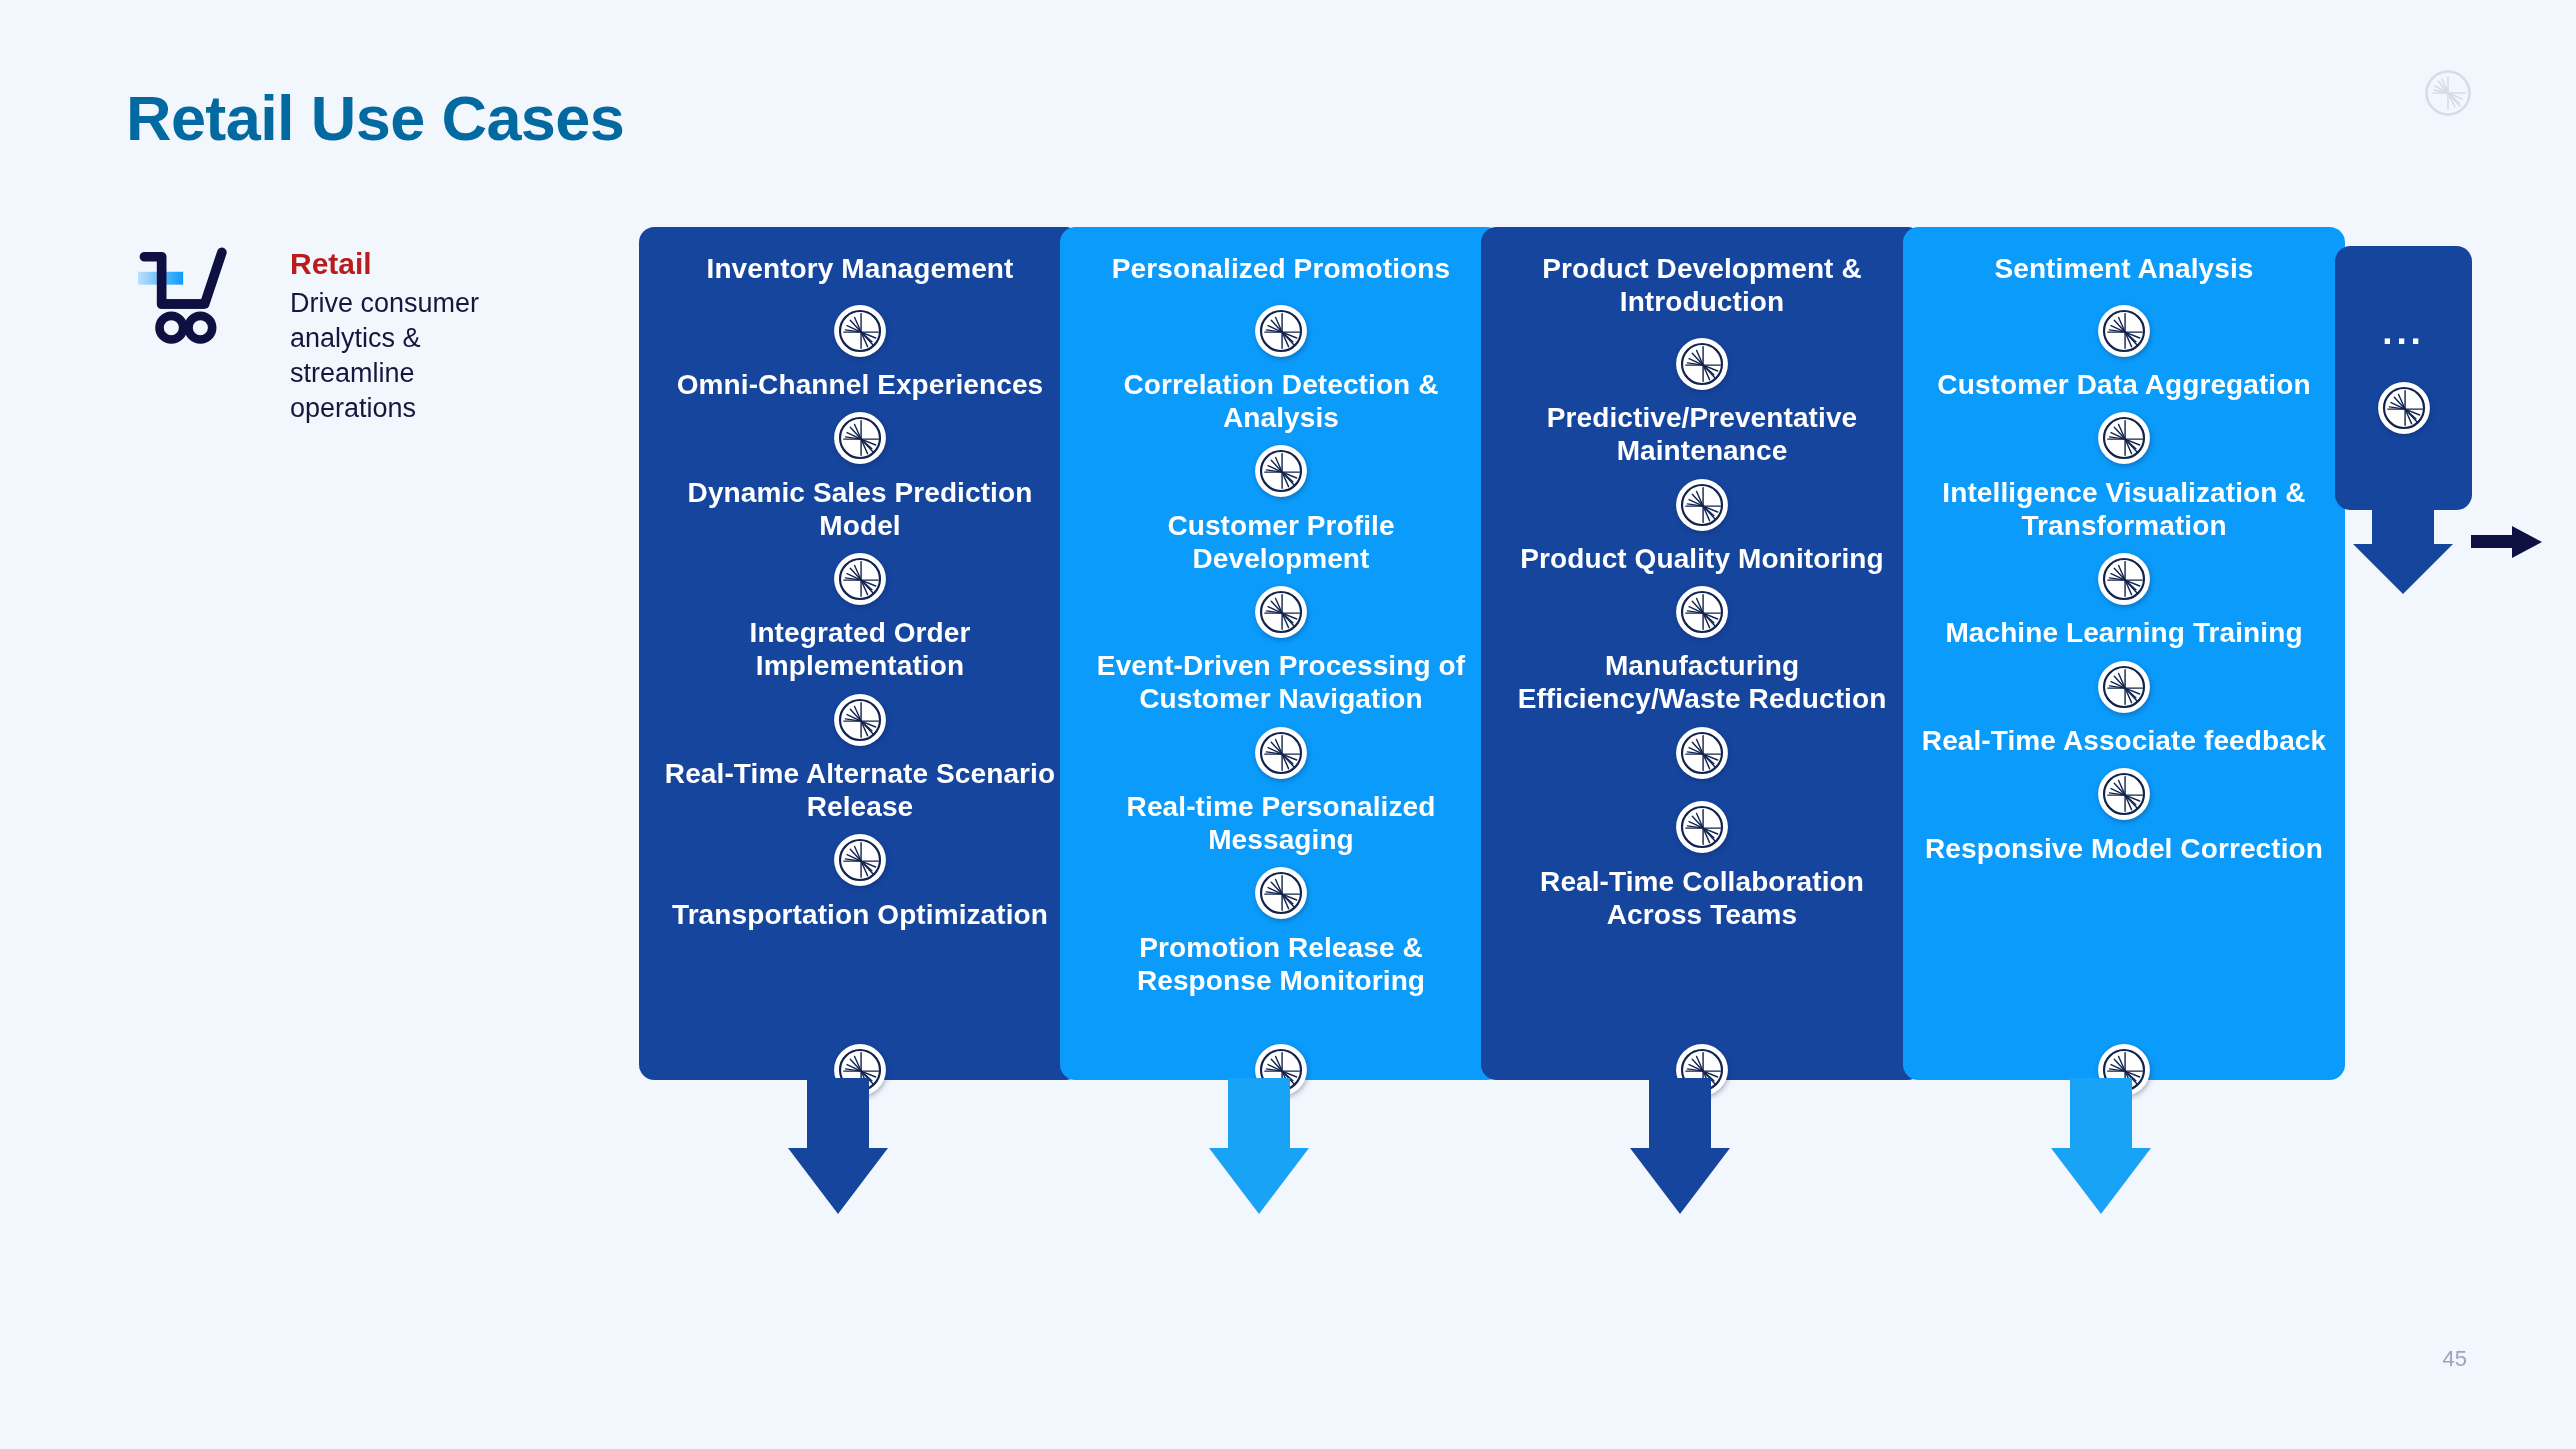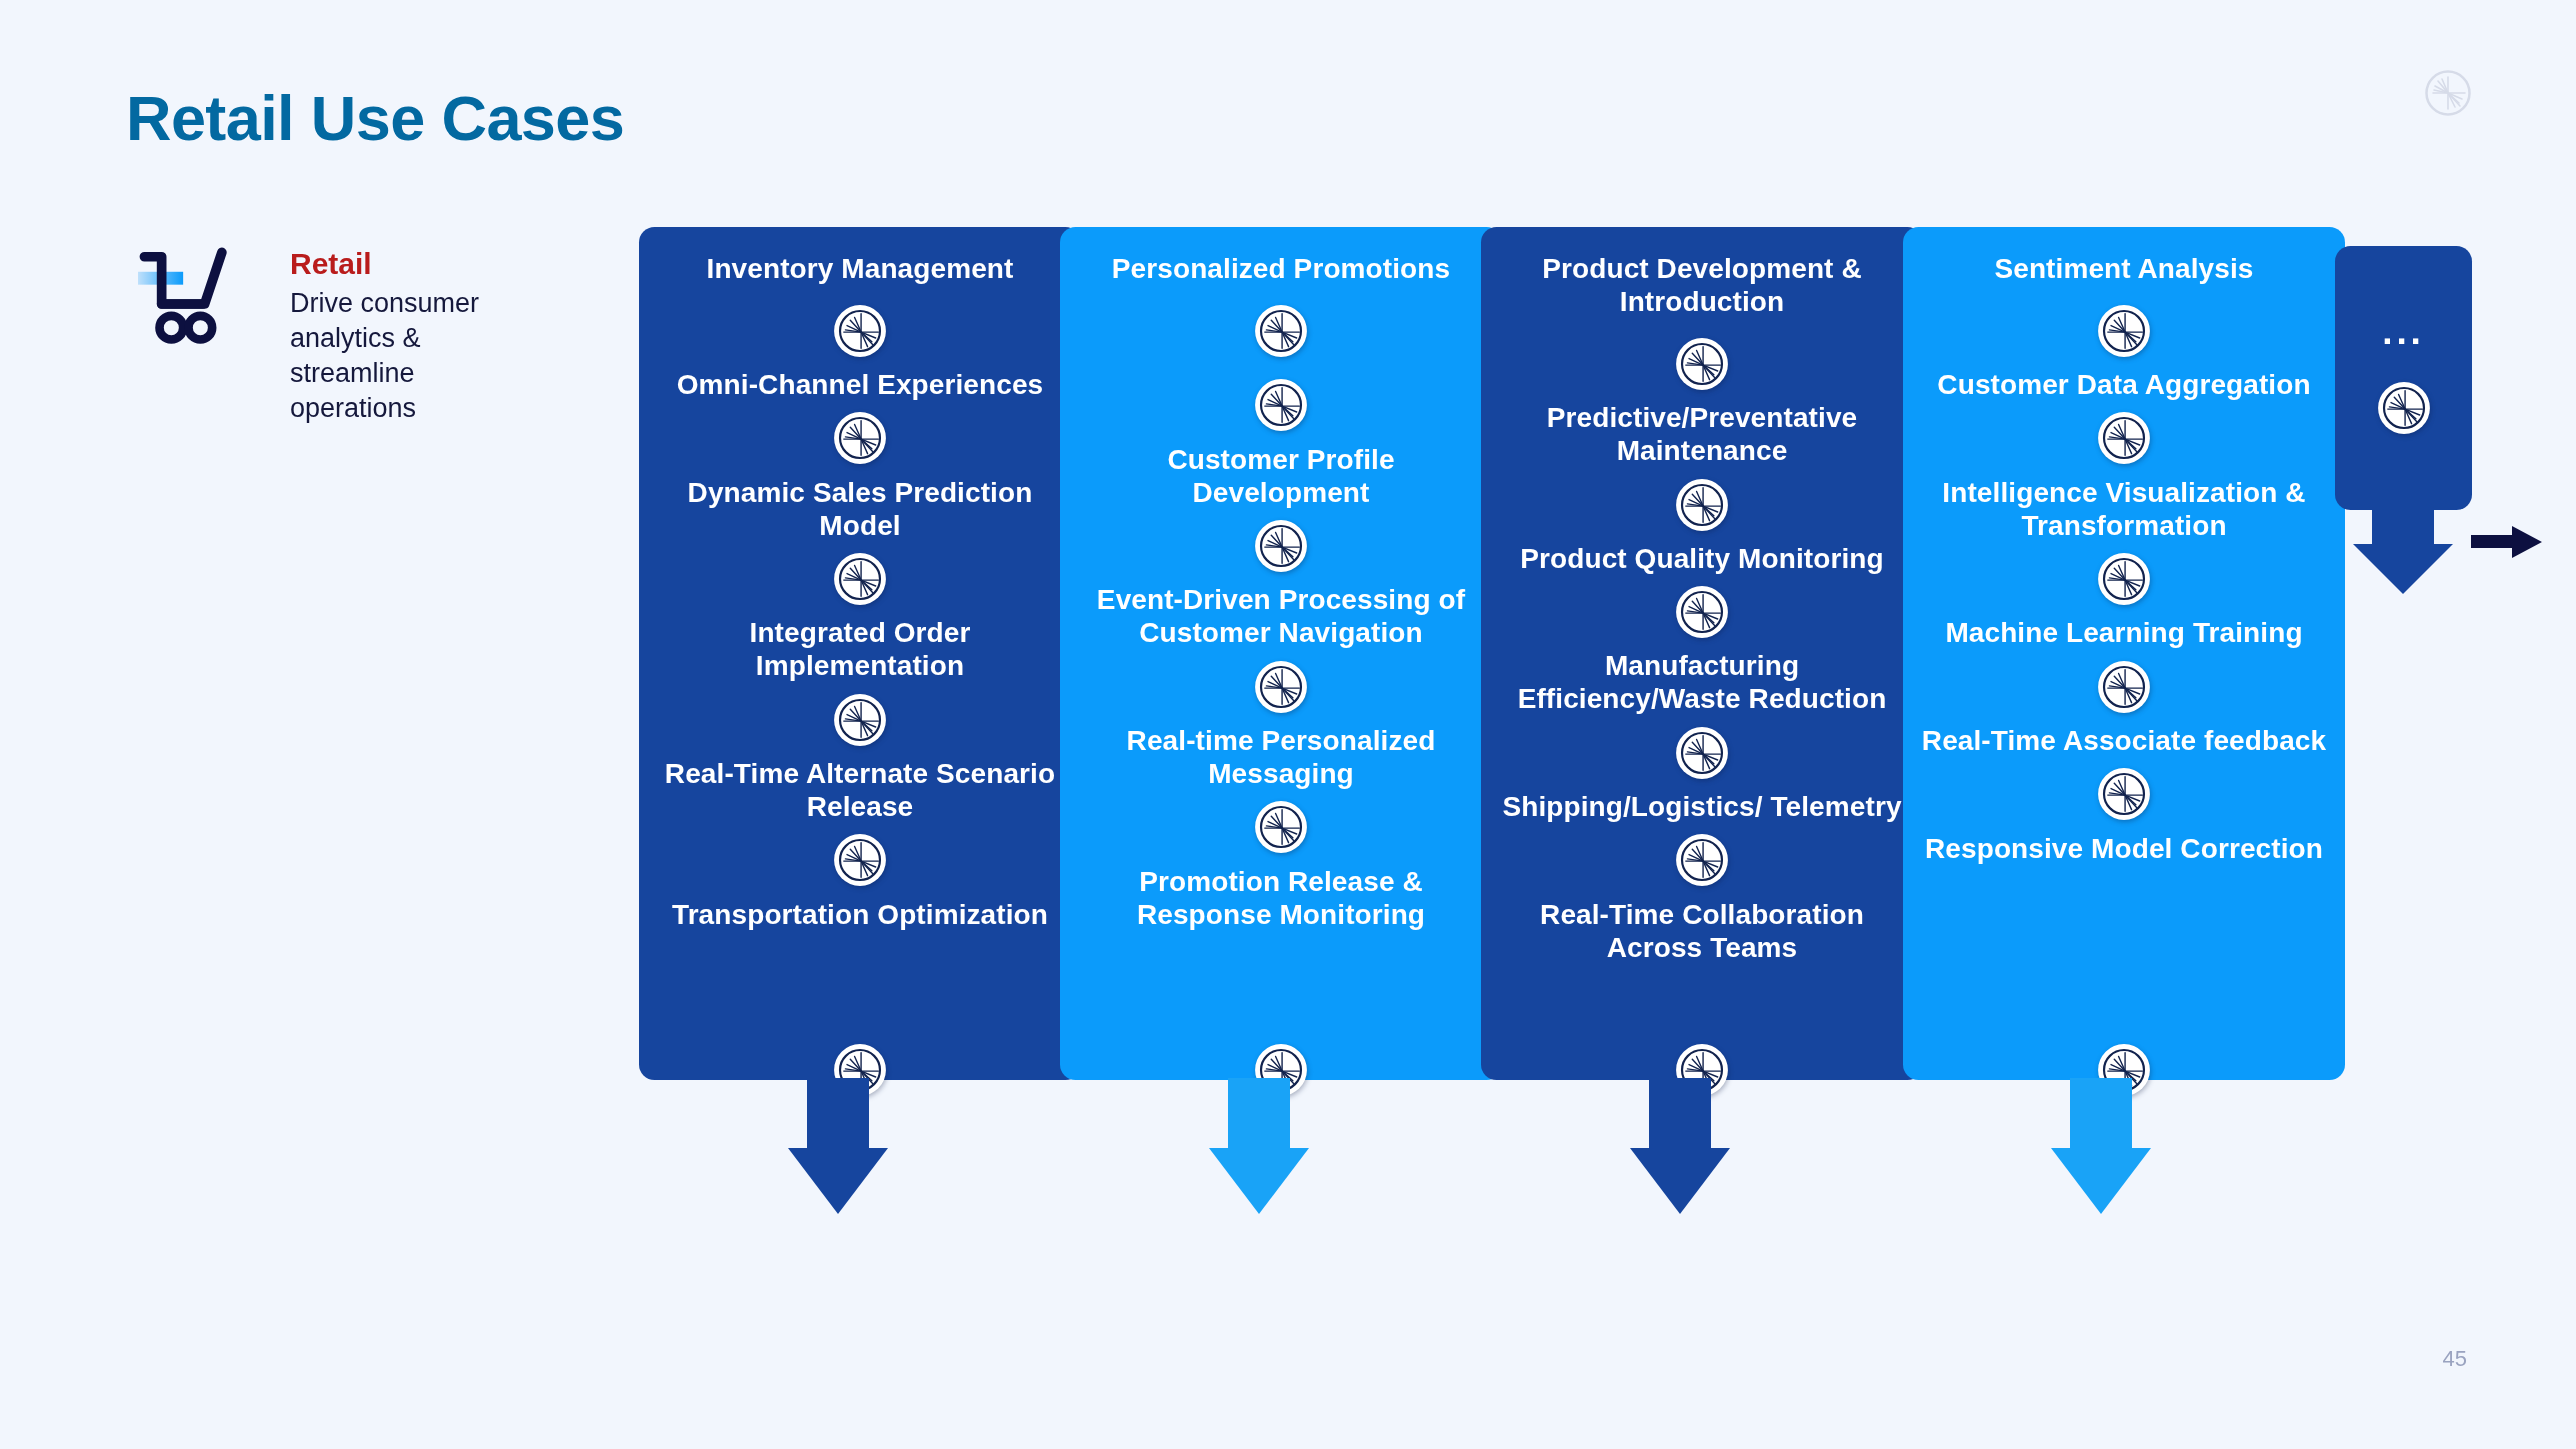--- a/index.html
+++ b/index.html
@@ -287,20 +287,21 @@
       <line x1="52" y1="52" x2="26" y2="40"></line>
       <line x1="52" y1="52" x2="23" y2="48"></line>
       <line x1="52" y1="52" x2="40" y2="25"></line>
       <line x1="52" y1="52" x2="72" y2="70"></line>
       <line x1="52" y1="52" x2="79" y2="63"></line>
       <line x1="52" y1="52" x2="64" y2="79"></line>
       <line x1="52" y1="52" x2="75" y2="77"></line>
     </g>
   </svg>
 </div>
+        <div class="card-item">Correlation Detection &amp;  Analysis</div>
         <div class="badge">
   <svg viewBox="0 0 100 100">
     <circle cx="50" cy="50" r="48" fill="#ffffff"></circle>
     <circle cx="50" cy="50" r="37" fill="#ffffff" stroke="#12234e" stroke-width="4"></circle>
     <g stroke="#12234e" stroke-width="2.6" stroke-linecap="round">
       <line x1="52" y1="18" x2="52" y2="82"></line>
       <line x1="20" y1="52" x2="84" y2="52"></line>
       <line x1="52" y1="52" x2="32" y2="30"></line>
       <line x1="52" y1="52" x2="26" y2="40"></line>
       <line x1="52" y1="52" x2="23" y2="48"></line>
@@ -465,21 +466,20 @@
       <line x1="52" y1="52" x2="26" y2="40"></line>
       <line x1="52" y1="52" x2="23" y2="48"></line>
       <line x1="52" y1="52" x2="40" y2="25"></line>
       <line x1="52" y1="52" x2="72" y2="70"></line>
       <line x1="52" y1="52" x2="79" y2="63"></line>
       <line x1="52" y1="52" x2="64" y2="79"></line>
       <line x1="52" y1="52" x2="75" y2="77"></line>
     </g>
   </svg>
 </div>
-        <div class="card-item">Shipping/Logistics/ Telemetry</div>
         <div class="badge">
   <svg viewBox="0 0 100 100">
     <circle cx="50" cy="50" r="48" fill="#ffffff"></circle>
     <circle cx="50" cy="50" r="37" fill="#ffffff" stroke="#12234e" stroke-width="4"></circle>
     <g stroke="#12234e" stroke-width="2.6" stroke-linecap="round">
       <line x1="52" y1="18" x2="52" y2="82"></line>
       <line x1="20" y1="52" x2="84" y2="52"></line>
       <line x1="52" y1="52" x2="32" y2="30"></line>
       <line x1="52" y1="52" x2="26" y2="40"></line>
       <line x1="52" y1="52" x2="23" y2="48"></line>

